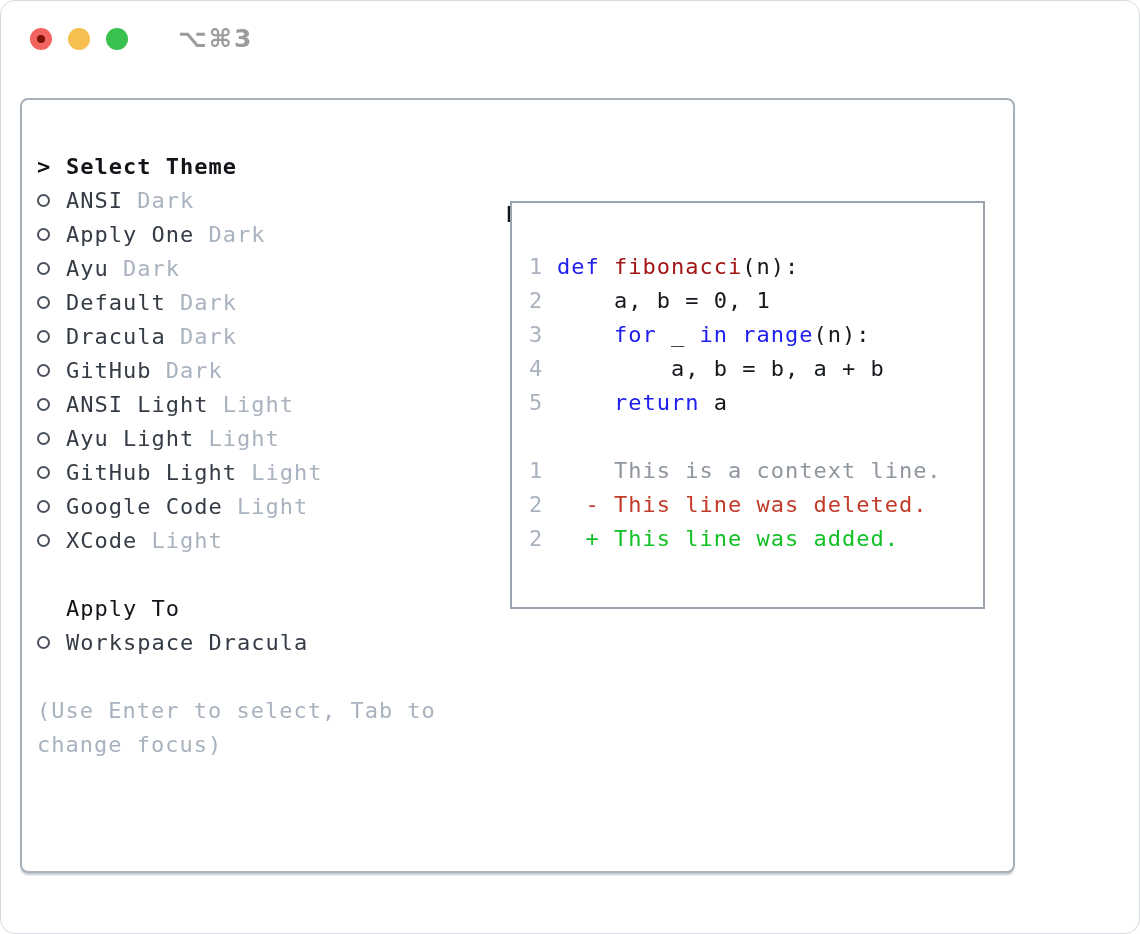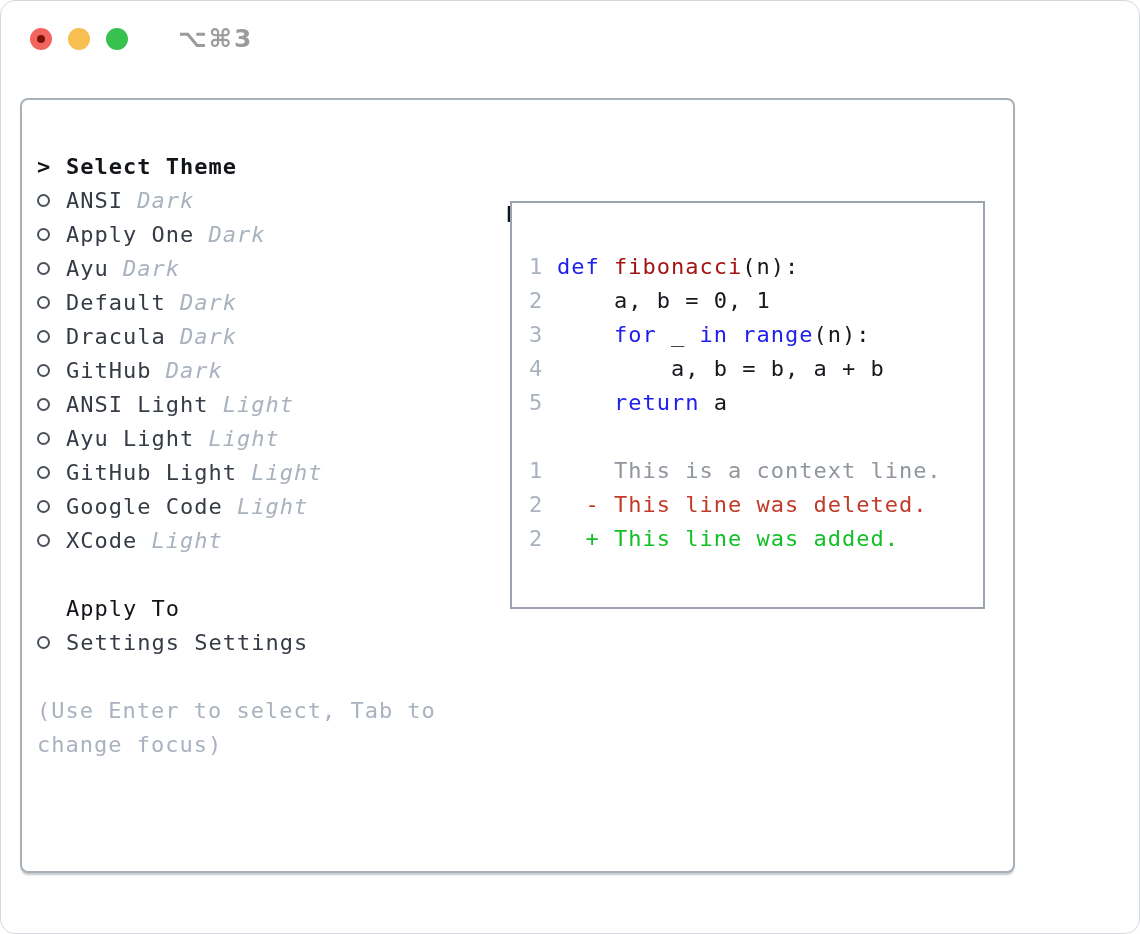--- a/index.html
+++ b/index.html
@@ -32,21 +32,21 @@
          box-shadow:0 3px 2px -1px rgba(90,100,112,.35);}
 
   .row{height:34px;display:flex;align-items:center;white-space:pre;
        font-size:22px;letter-spacing:1px;color:var(--text);}
   .marker{flex:0 0 29px;display:flex;align-items:center;}
   .txt{white-space:pre;}
   .bold{font-weight:bold;color:var(--text-strong);}
   .prompt{font-weight:bold;color:var(--text-strong);}
   .radio{width:13px;height:13px;border:2px solid var(--radio-outline);border-radius:50%;}
   .radio.filled{background:var(--green-accent);border-color:var(--green-accent);}
-  .variant{color:var(--muted);font-style:italic;}
+  .variant{color:var(--muted);}
   .sel .name{color:var(--green-accent);}
   .hint{color:var(--muted);}
 
   .leftcol{position:absolute;left:15px;top:49px;width:460px;}
 
   .preview-heading{position:absolute;left:484px;top:49px;margin-top:48px;}
   .preview-box{position:absolute;left:488px;top:101px;width:475px;height:408px;
                background:#fff;border:2px solid var(--preview-border);}
   .code-rows{position:absolute;left:17px;top:46px;right:0;}
   .code-row{height:34px;display:flex;align-items:center;font-size:22px;letter-spacing:1px;white-space:pre;}
@@ -142,21 +142,21 @@
 
       <div class="row">
         <span class="marker"></span>
         <span class="txt" style="color:var(--text-strong);">Apply To</span>
       </div>
 
       <div id="apply-list">
 
   <div class="row apply-row">
     <span class="marker"><span class="radio"></span></span>
-    <span class="txt name">Settings Settings</span>
+    <span class="txt name">Workspace Dracula</span>
   </div>
 </div>
 
       <div class="row"></div>
 
       <div class="row hint">(Use Enter to select, Tab to</div>
       <div class="row hint">change focus)</div>
     </div>
 
     <div class="row preview-heading">

